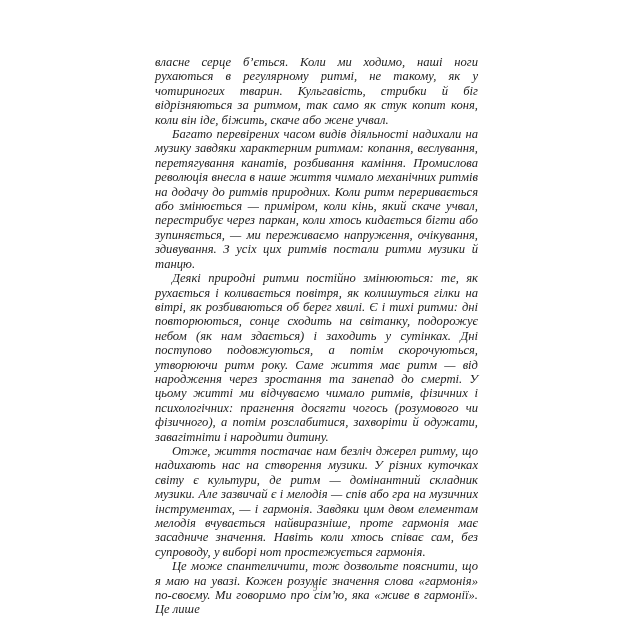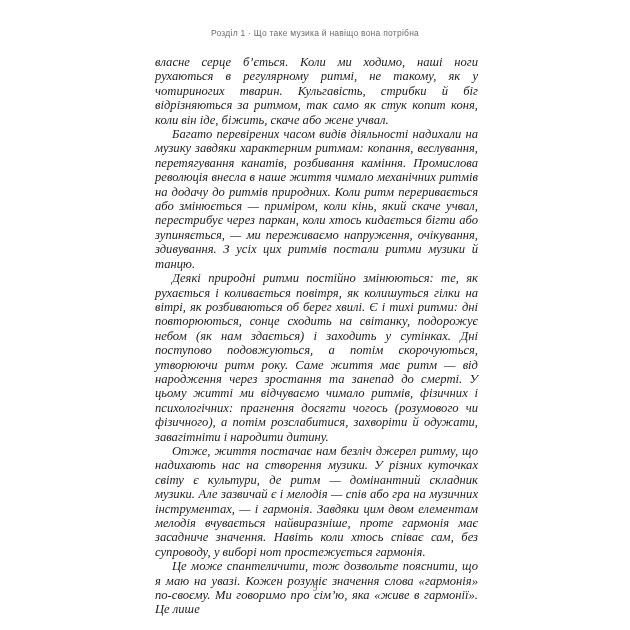--- a/index.html
+++ b/index.html
@@ -57,21 +57,20 @@
     text-align: center;
     font-family: "Liberation Serif", serif;
     font-size: 10px;
     color: var(--muted, #6b6b6b);
   }
 </style>
 </head>
 <body>
 
 <div class="page">
-  <div class="running-head">Розділ 1 · Що таке музика й навіщо вона потрібна</div>
 
   <div class="text-column">
       <p class="no-indent">власне серце б’ється. Коли ми ходимо, наші ноги рухаються в регулярному ритмі, не такому, як у чотириногих тварин. Кульгавість, стрибки й біг відрізняються за ритмом, так само як стук копит коня, коли він іде, біжить, скаче або жене учвал.</p>
       <p>Багато перевірених часом видів діяльності надихали на музику завдяки характерним ритмам: копання, веслування, перетягування канатів, розбивання каміння. Промислова революція внесла в наше життя чимало механічних ритмів на додачу до ритмів природних. Коли ритм переривається або змінюється — приміром, коли кінь, який скаче учвал, перестрибує через паркан, коли хтось кидається бігти або зупиняється, — ми переживаємо напруження, очікування, здивування. З усіх цих ритмів постали ритми музики й танцю.</p>
       <p>Деякі природні ритми постійно змінюються: те, як рухається і коливається повітря, як колишуться гілки на вітрі, як розбиваються об берег хвилі. Є і тихі ритми: дні повторюються, сонце сходить на світанку, подорожує небом (як нам здається) і заходить у сутінках. Дні поступово подовжуються, а потім скорочуються, утворюючи ритм року. Саме життя має ритм — від народження через зростання та занепад до смерті. У цьому житті ми відчуваємо чимало ритмів, фізичних і психологічних: прагнення досягти чогось (розумового чи фізичного), а потім розслабитися, захворіти й одужати, завагітніти і народити дитину.</p>
       <p>Отже, життя постачає нам безліч джерел ритму, що надихають нас на створення музики. У різних куточках світу є культури, де ритм — домінантний складник музики. Але зазвичай є і мелодія — спів або гра на музичних інструментах, — і гармонія. Завдяки цим двом елементам мелодія вчувається найвиразніше, проте гармонія має засадниче значення. Навіть коли хтось співає сам, без супроводу, у виборі нот простежується гармонія.</p>
       <p>Це може спантеличити, тож дозвольте пояснити, що я маю на увазі. Кожен розуміє значення слова «гармонія» по-своєму. Ми говоримо про сім’ю, яка «живе в гармонії». Це лише</p>
     </div>
 
   <div class="folio">9</div>

